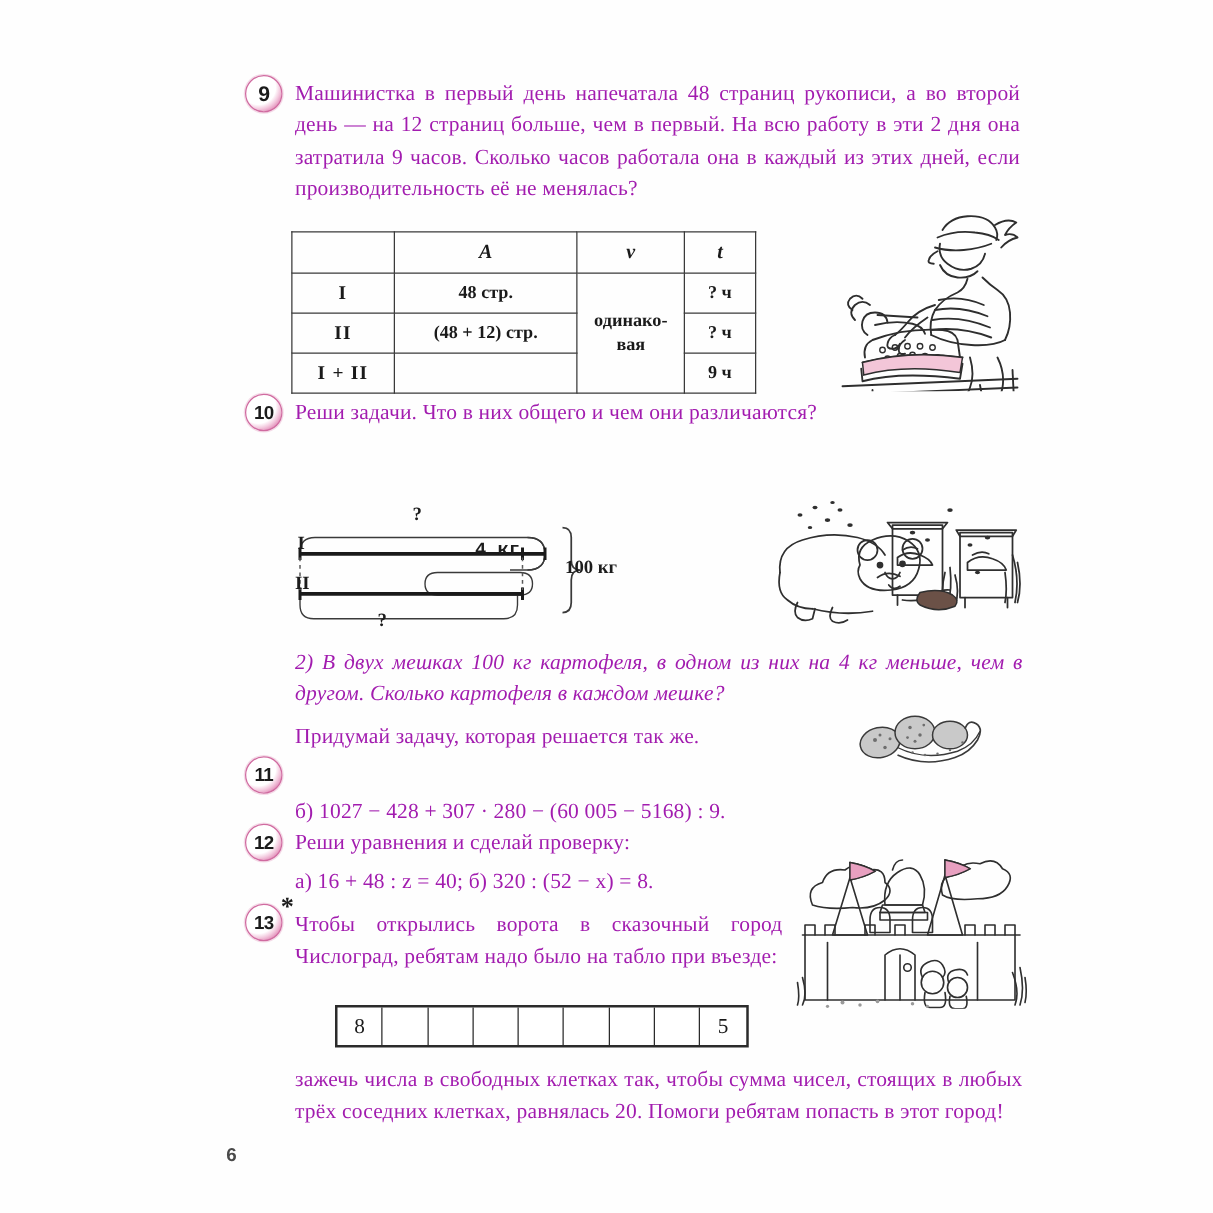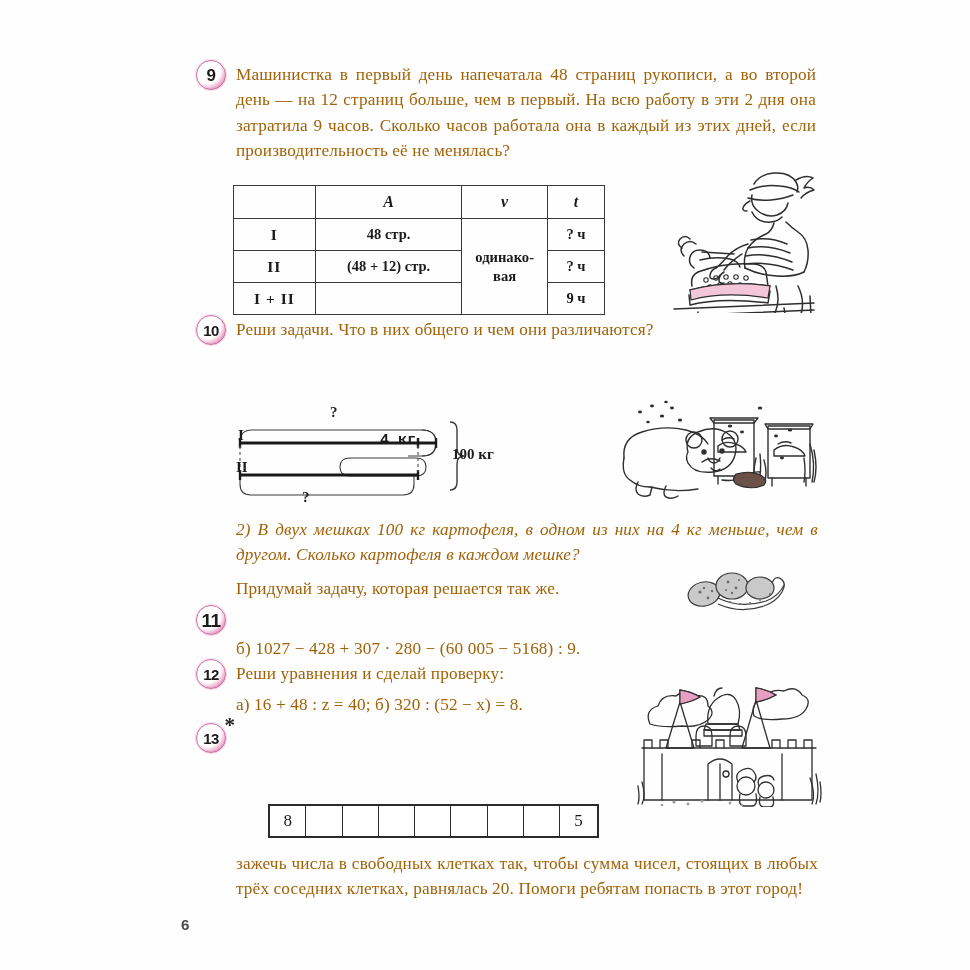--- a/index.html
+++ b/index.html
@@ -55,21 +55,21 @@
     font-size: 21px;
     font-weight: bold;
     color: #1b1b1b;
   }
   .body-text {
     position: absolute;
     font-size: 17.2px;
     line-height: 25.4px;
     text-align: justify;
     text-align-last: left;
-    color: #a16207;
+    color: #a21caf;
     letter-spacing: 0.15px;
   }
   .body-text.nojust { text-align: left; }
 
   
   .tbl {
     position: absolute;
     border-collapse: collapse;
     font-size: 15.5px;
   }
@@ -395,34 +395,35 @@
         <circle cx="46" cy="42" r="1"></circle>
           <circle cx="56" cy="44" r="1"></circle>
         <circle cx="66" cy="43" r="1"></circle>
           <circle cx="76" cy="40" r="1"></circle>
         <circle cx="86" cy="34" r="1"></circle>
       </g>
     </svg>
   </div>
 
   <div class="badge" style="left:196px; top:605px;">
-    <span class="num" style="font-size:19px;">11</span>
+    <span class="num" style="font-size:15px;">11</span>
   </div>
   <div class="body-text nojust" style="left:236px; top:636px; width:582px;">б) 1027 − 428 + 307 · 280 − (60 005 − 5168) : 9.</div>
 
   <div class="badge" style="left:196px; top:659px;">
     <span class="num" style="font-size:15px;">12</span>
   </div>
   <div class="body-text nojust" style="left:236px; top:661px; width:582px;">Реши уравнения и сделай проверку:</div>
   <div class="body-text nojust" style="left:236px; top:692px; width:420px;">а) 16 + 48 : z = 40;   б) 320 : (52 − x) = 8.</div>
 
   <div class="badge" style="left:196px; top:723px;">
     <span class="num" style="font-size:15px;">13</span>
     <span class="star">*</span>
   </div>
+  <div class="body-text" style="left:236px; top:727px; width:390px;">Чтобы открылись ворота в сказочный город Числоград, ребятам надо было на табло при въезде:</div>
 
   <div class="illus" style="left:634px; top:682px;">
     <svg width="190" height="125" viewBox="0 0 190 125">
       <g fill="none" stroke="#2f2f2f" stroke-width="1.3" stroke-linecap="round" stroke-linejoin="round">
 
         <path d="M16 42 q-6 -14 8 -18 q4 -12 18 -10 q10 -8 20 0 q12 -2 12 10 q8 6 0 14 q-10 8 -26 6 q-20 2 -32 -2"></path>
         <path d="M120 34 q-4 -14 10 -17 q6 -11 20 -8 q12 -6 18 4 q10 4 4 14 q-6 10 -24 10 q-20 2 -28 -3"></path>
 
         <path d="M32 66 l14 -46 l14 46 z"></path>
         <path d="M46 20 l0 -12"></path>

